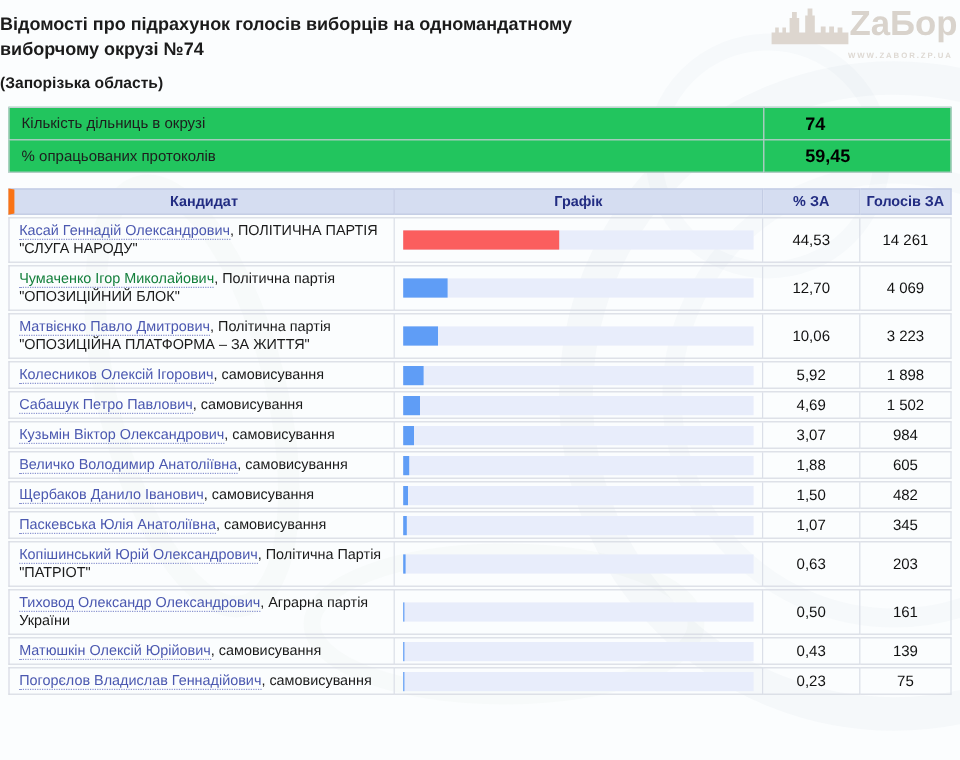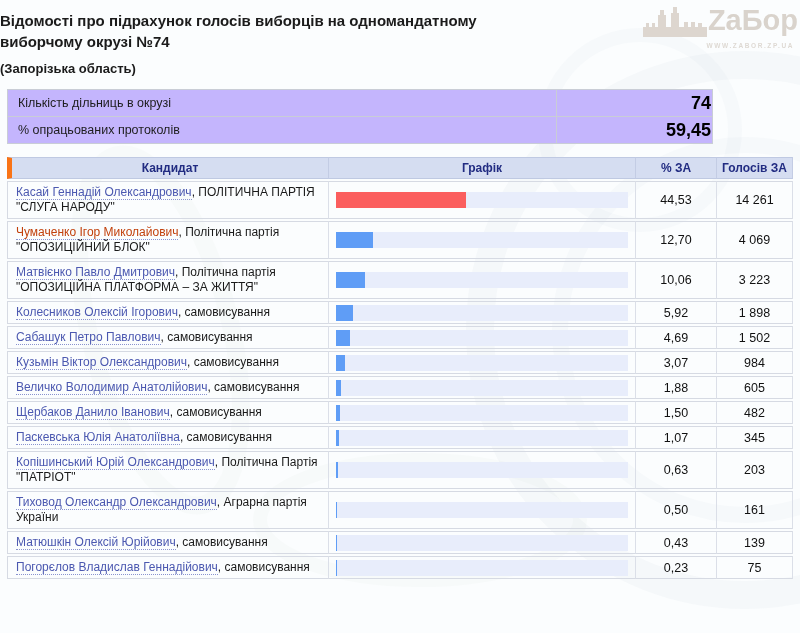--- a/index.html
+++ b/index.html
@@ -34,29 +34,29 @@
 
   
   .content { position: relative; z-index: 1; }
 
   .page-title { text-align: left; padding-top: 10px; color: #1b1b1b; }
   .page-title .t-line { font-size: 15px; font-weight: bold; line-height: 21px; }
   .page-title .t-sub  { font-size: 13px; font-weight: bold; margin-top: 9px; }
 
   
   table.summary {
-    width: 706px; margin: 13px 7px 0 7px;
-    border-collapse: collapse; background: #c4b5fd;
+    width: 786px; margin: 13px 7px 0 7px;
+    border-collapse: collapse; background: #22c55e;
   }
   table.summary td {
     border: 1px solid #c9cdd6; height: 27px;
   }
   table.summary td.s-label { padding-left: 10px; font-size: 12.5px; color: #1d1d1d; }
   table.summary td.s-value {
-    width: 156px; text-align: right; font-weight: bold; font-size: 18px; color: #000;
+    width: 156px; text-align: left; font-weight: bold; font-size: 15px; color: #000;
     border-left: 1px solid #d5d8de;
     padding-left: 34px;
   }
 
   
   table.results {
     width: 786px; margin: 11px 7px 0 7px;
     border-collapse: separate; border-spacing: 0 2px;
     table-layout: fixed;
   }
@@ -143,21 +143,21 @@
           <td class="cand"><a class="cand-link" style="color: rgb(75, 88, 176);">Касай Геннадій Олександрович</a><span>, ПОЛІТИЧНА ПАРТІЯ "СЛУГА НАРОДУ"</span></td>
           <td class="graph">
             <div class="track" style="background: rgb(232, 237, 251);">
               <div class="bar" style="width: 44.53%; background: rgb(251, 94, 94);"></div>
             </div>
           </td>
           <td class="num">44,53</td>
           <td class="num">14 261</td>
         </tr>
         <tr>
-          <td class="cand"><a class="cand-link" style="color: #c2410c;">Чумаченко Ігор Миколайович</a><span>, Політична партія "ОПОЗИЦІЙНИЙ БЛОК"</span></td>
+          <td class="cand"><a class="cand-link" style="color: #15803d;">Чумаченко Ігор Миколайович</a><span>, Політична партія "ОПОЗИЦІЙНИЙ БЛОК"</span></td>
           <td class="graph">
             <div class="track" style="background: rgb(232, 237, 251);">
               <div class="bar" style="width: 12.7%; background: rgb(95, 157, 246);"></div>
             </div>
           </td>
           <td class="num">12,70</td>
           <td class="num">4 069</td>
         </tr>
         <tr>
           <td class="cand"><a class="cand-link" style="color: rgb(75, 88, 176);">Матвієнко Павло Дмитрович</a><span>, Політична партія "ОПОЗИЦІЙНА ПЛАТФОРМА – ЗА ЖИТТЯ"</span></td>
@@ -193,21 +193,21 @@
           <td class="cand"><a class="cand-link" style="color: rgb(75, 88, 176);">Кузьмін Віктор Олександрович</a><span>, самовисування</span></td>
           <td class="graph">
             <div class="track" style="background: rgb(232, 237, 251);">
               <div class="bar" style="width: 3.07%; background: rgb(95, 157, 246);"></div>
             </div>
           </td>
           <td class="num">3,07</td>
           <td class="num">984</td>
         </tr>
         <tr>
-          <td class="cand"><a class="cand-link" style="color: rgb(75, 88, 176);">Величко Володимир Анатолійович</a><span>, самовисування</span></td>
+          <td class="cand"><a class="cand-link" style="color: rgb(75, 88, 176);">Величко Володимир Анатоліївна</a><span>, самовисування</span></td>
           <td class="graph">
             <div class="track" style="background: rgb(232, 237, 251);">
               <div class="bar" style="width: 1.88%; background: rgb(95, 157, 246);"></div>
             </div>
           </td>
           <td class="num">1,88</td>
           <td class="num">605</td>
         </tr>
         <tr>
           <td class="cand"><a class="cand-link" style="color: rgb(75, 88, 176);">Щербаков Данило Іванович</a><span>, самовисування</span></td>

